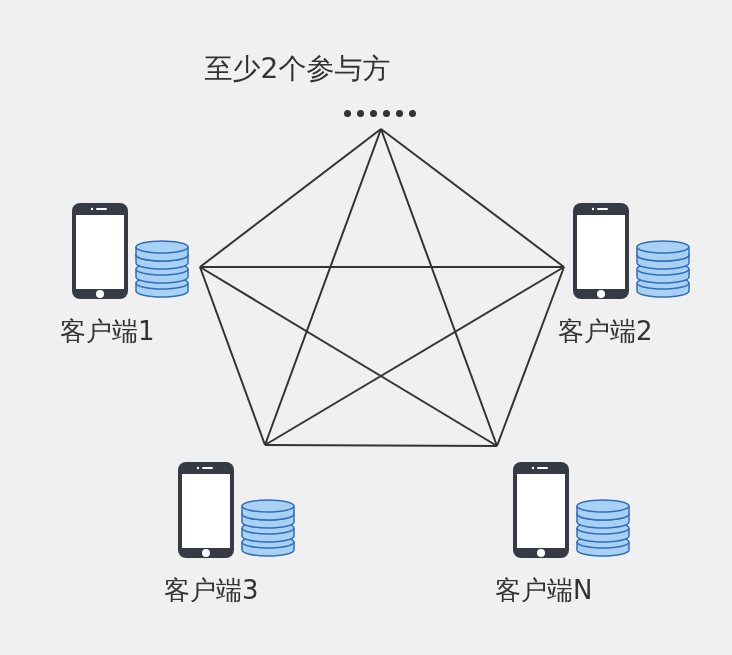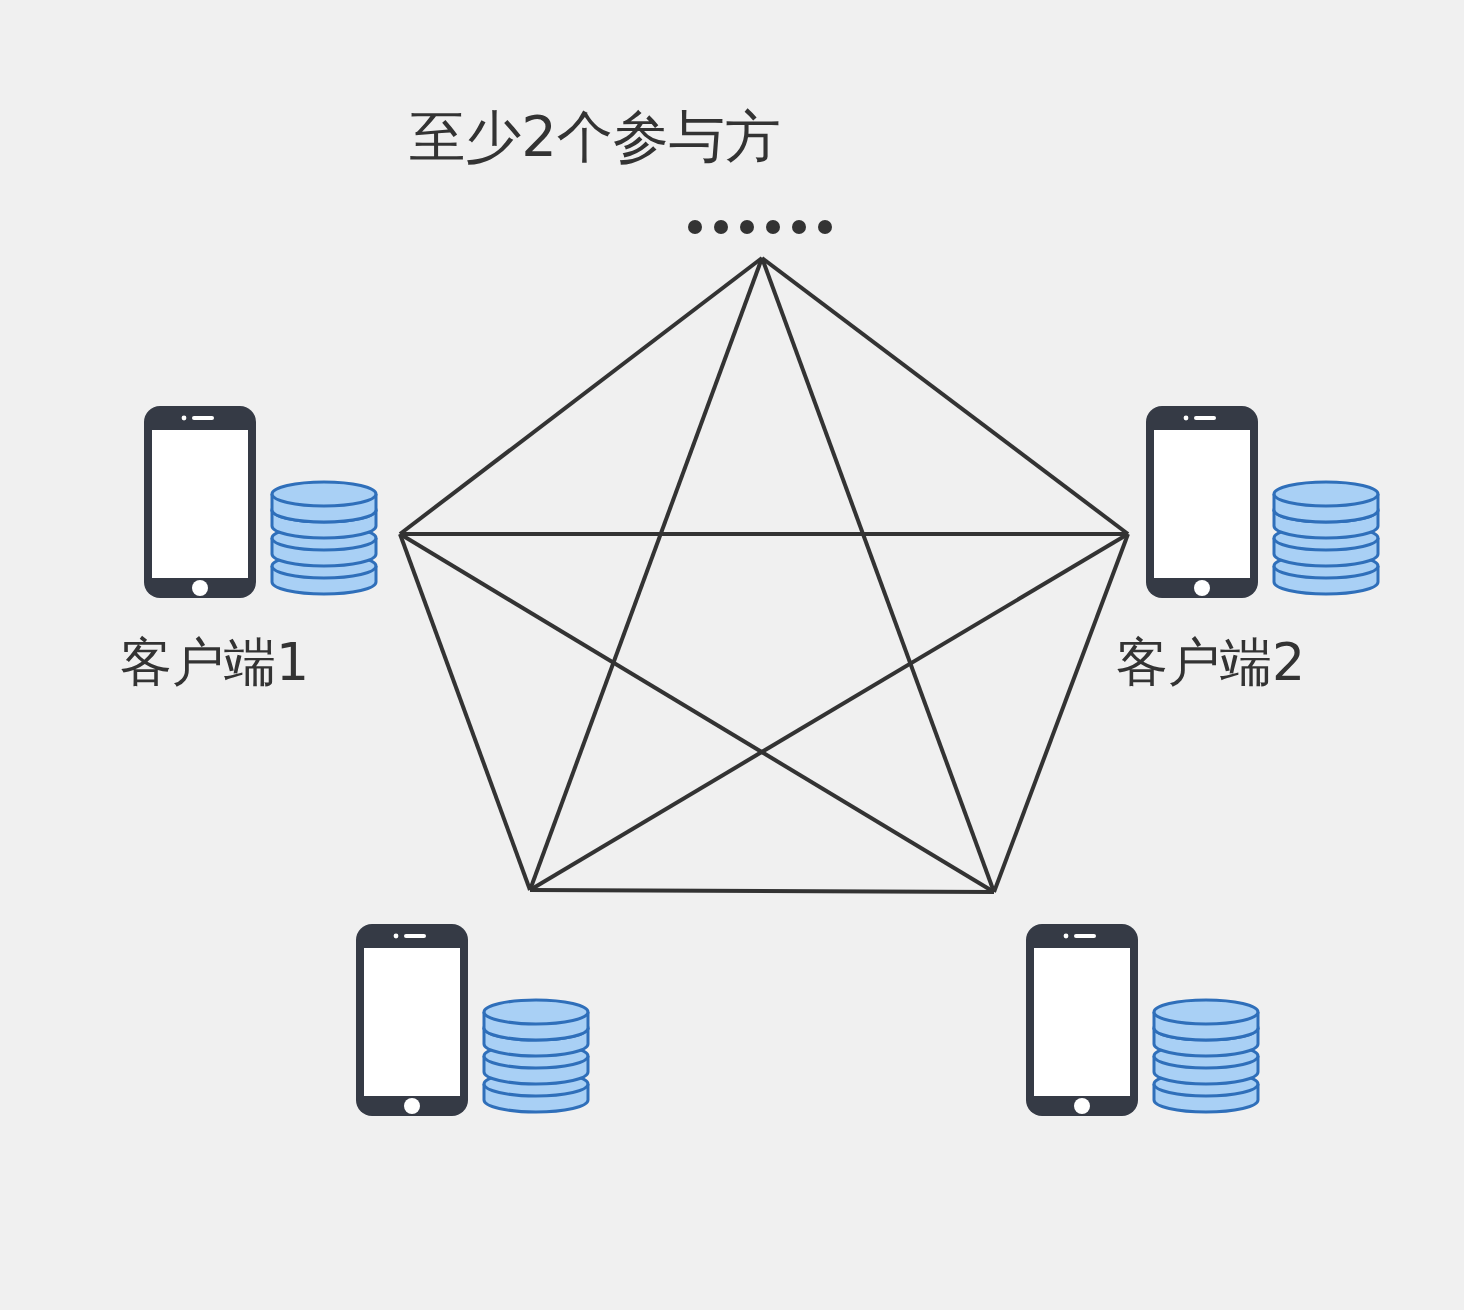--- a/index.html
+++ b/index.html
@@ -116,20 +116,21 @@
       <path d="M1,44 v8 a26,6 0 0 0 52,0 v-8"></path>
       <ellipse cx="27" cy="44" rx="26" ry="6"></ellipse>
       <path d="M1,30 v8 a26,6 0 0 0 52,0 v-8"></path>
       <ellipse cx="27" cy="30" rx="26" ry="6"></ellipse>
       <path d="M1,16 v8 a26,6 0 0 0 52,0 v-8"></path>
       <ellipse cx="27" cy="16" rx="26" ry="6"></ellipse>
       <path d="M1,8 v8 a26,6 0 0 0 52,0 v-8"></path>
       <ellipse cx="27" cy="8" rx="26" ry="6"></ellipse>
     </g>
   </svg>
+  <div class="label" style="left:-14px;">客户端3</div>
 </div>
 
 <div class="client" style="left:513px; top:462px;">
   <svg class="phone" width="56" height="96" viewBox="0 0 56 96">
     <rect x="0" y="0" width="56" height="96" rx="8" fill="#353a45"></rect>
     <rect x="4" y="12" width="48" height="74" fill="#ffffff"></rect>
     <circle cx="20" cy="6" r="1.2" fill="#fff"></circle>
     <rect x="24" y="5" width="11" height="2" rx="1" fill="#fff"></rect>
     <circle cx="28" cy="91" r="4" fill="#fff"></circle>
   </svg>
@@ -138,13 +139,14 @@
       <path d="M1,44 v8 a26,6 0 0 0 52,0 v-8"></path>
       <ellipse cx="27" cy="44" rx="26" ry="6"></ellipse>
       <path d="M1,30 v8 a26,6 0 0 0 52,0 v-8"></path>
       <ellipse cx="27" cy="30" rx="26" ry="6"></ellipse>
       <path d="M1,16 v8 a26,6 0 0 0 52,0 v-8"></path>
       <ellipse cx="27" cy="16" rx="26" ry="6"></ellipse>
       <path d="M1,8 v8 a26,6 0 0 0 52,0 v-8"></path>
       <ellipse cx="27" cy="8" rx="26" ry="6"></ellipse>
     </g>
   </svg>
+  <div class="label" style="left:-18px;">客户端N</div>
 </div>
 
 </body></html>

